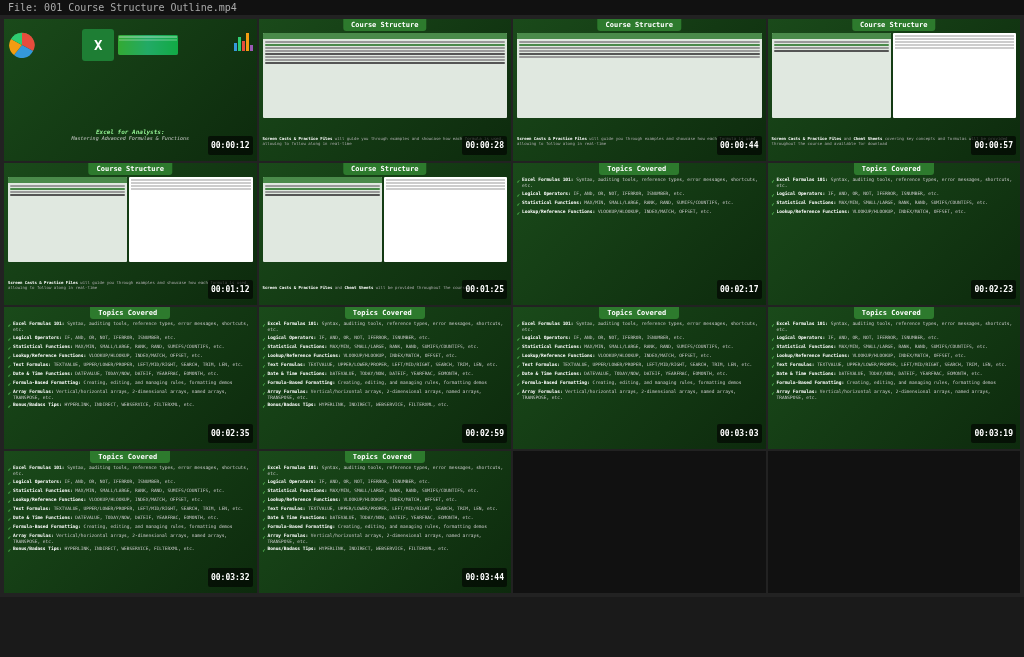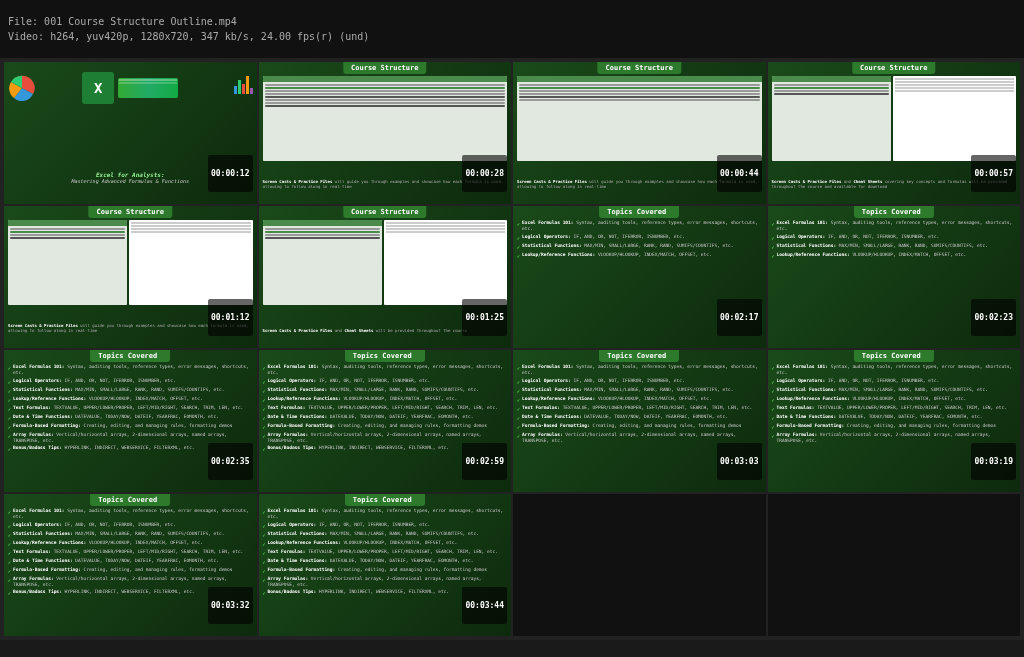--- a/index.html
+++ b/index.html
@@ -7,21 +7,21 @@
       background: #1a1a1a;
       font-family: monospace;
       color: #c0c0c0;
       font-size: 11px;
       width: 1024px;
       min-height: 657px;
     }
 
     .info-bar {
       background: #111;
-      padding: 14px 8px;
+      padding: 0 8px;
       font-size: 10px;
       color: #aaa;
       line-height: 1.5;
     }
 
     .thumbnails-grid {
       display: grid;
       grid-template-columns: repeat(4, 1fr);
       gap: 2px;
       padding: 4px;
@@ -151,27 +151,27 @@
 
     .thumb-topic-label {
       color: #fff;
       font-weight: bold;
       font-size: 4.5px;
     }
 
     
     .thumb-timestamp {
       position: absolute;
-      bottom: 12px;
+      bottom: 6px;
       right: 4px;
       color: #fff;
       font-size: 8px;
       font-weight: bold;
       background: rgba(0,0,0,0.6);
-      padding: 14px 3px;
+      padding: 5px 3px;
       border-radius: 2px;
       z-index: 10;
     }
 
     .thumb-description {
       position: absolute;
       bottom: 14px;
       left: 4px;
       right: 4px;
       font-size: 4px;
@@ -182,21 +182,20 @@
     .thumb-description b {
       color: #fff;
       font-weight: bold;
     }
   </style>
 </head>
 <body>
 
 <div class="info-bar">
   <div>File: 001 Course Structure  Outline.mp4</div>
-  <div>Video: h264, yuv420p, 1280x720, 347 kb/s, 24.00 fps(r) (und)</div>
 </div>
 
 <div class="thumbnails-grid">
 
   <div class="thumb-cell">
     <div class="thumb-inner">
       <div class="thumb-bg" style="background: linear-gradient(135deg, #1a4a1a, #0d2a0d);"></div>
 
       <div style="position:absolute;top:10px;left:50%;transform:translateX(-50%);display:flex;align-items:center;gap:4px;">
         <div style="width:32px;height:32px;background:#1e7e34;border-radius:3px;display:flex;align-items:center;justify-content:center;color:#fff;font-size:14px;font-weight:bold;">X</div>

